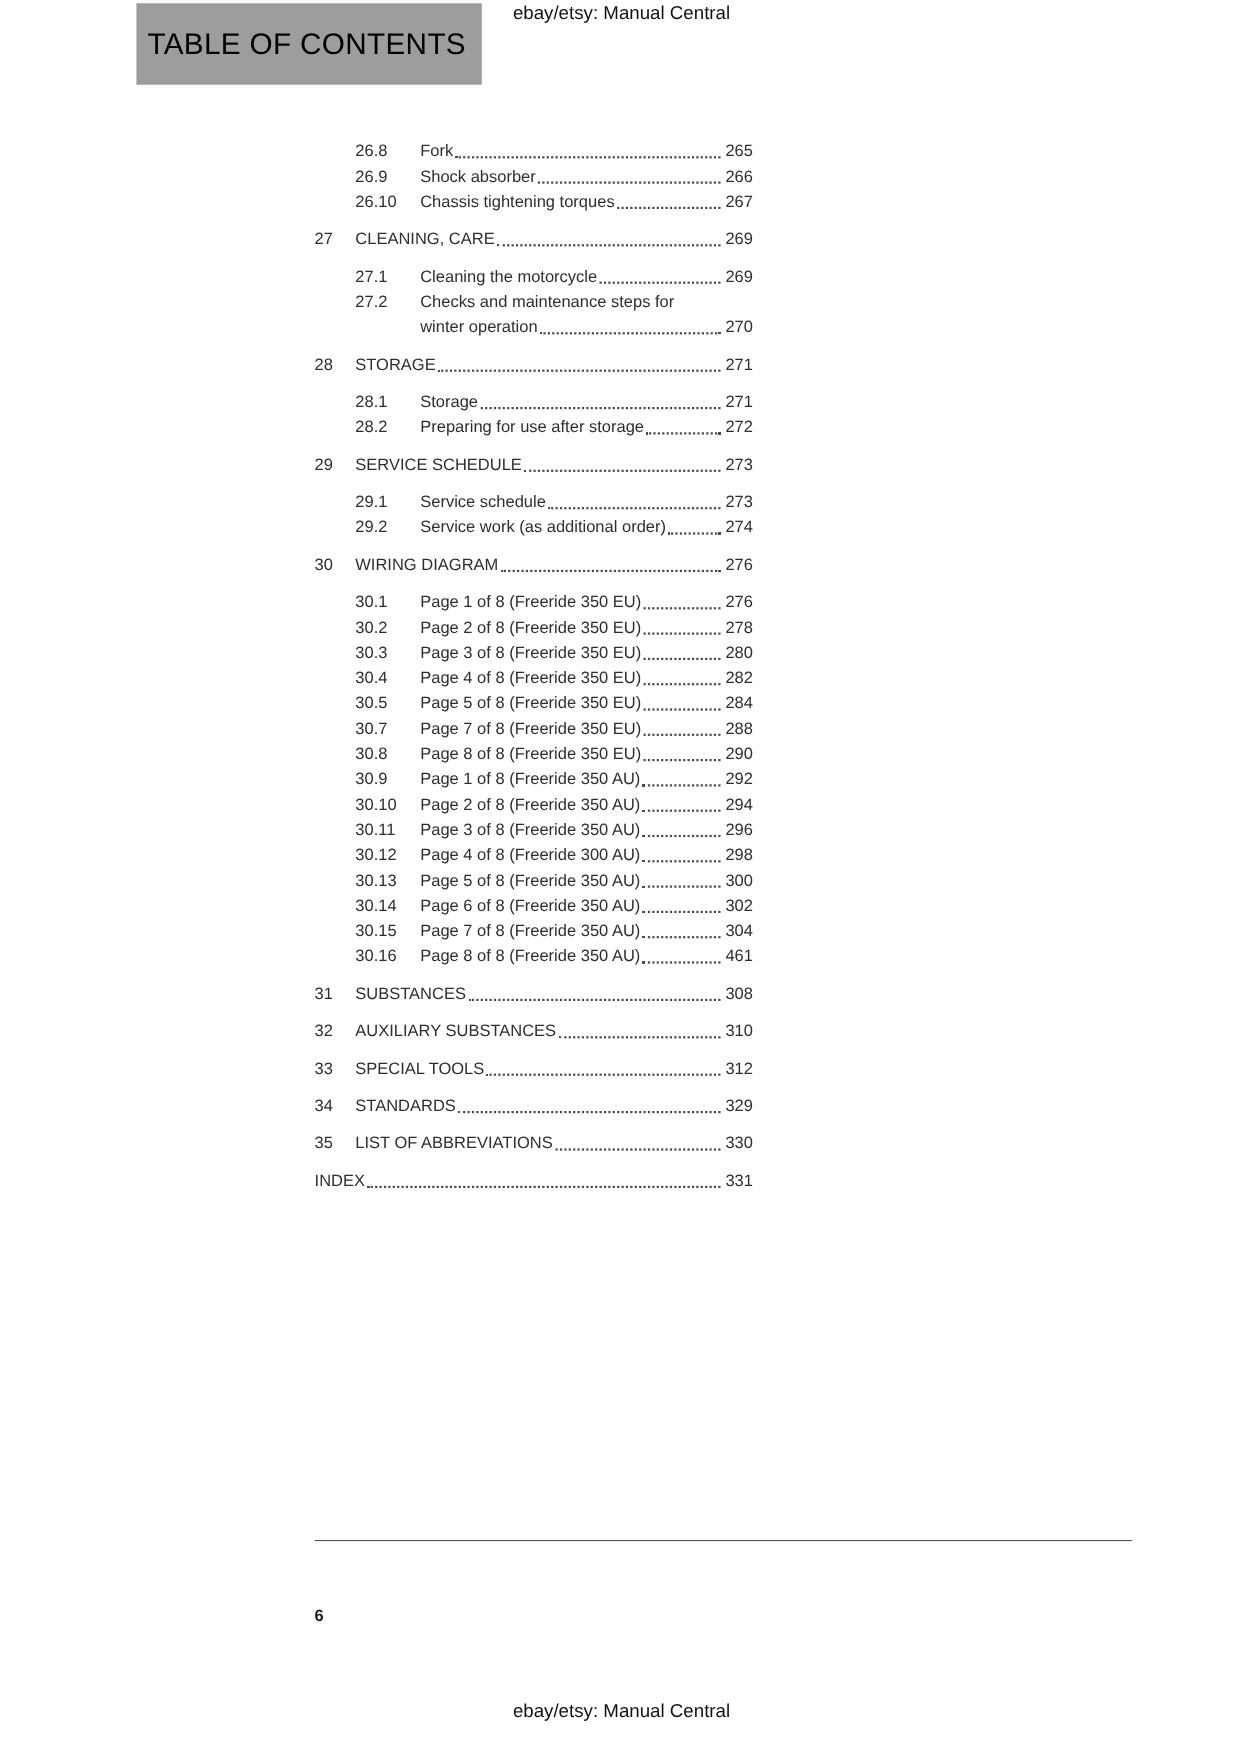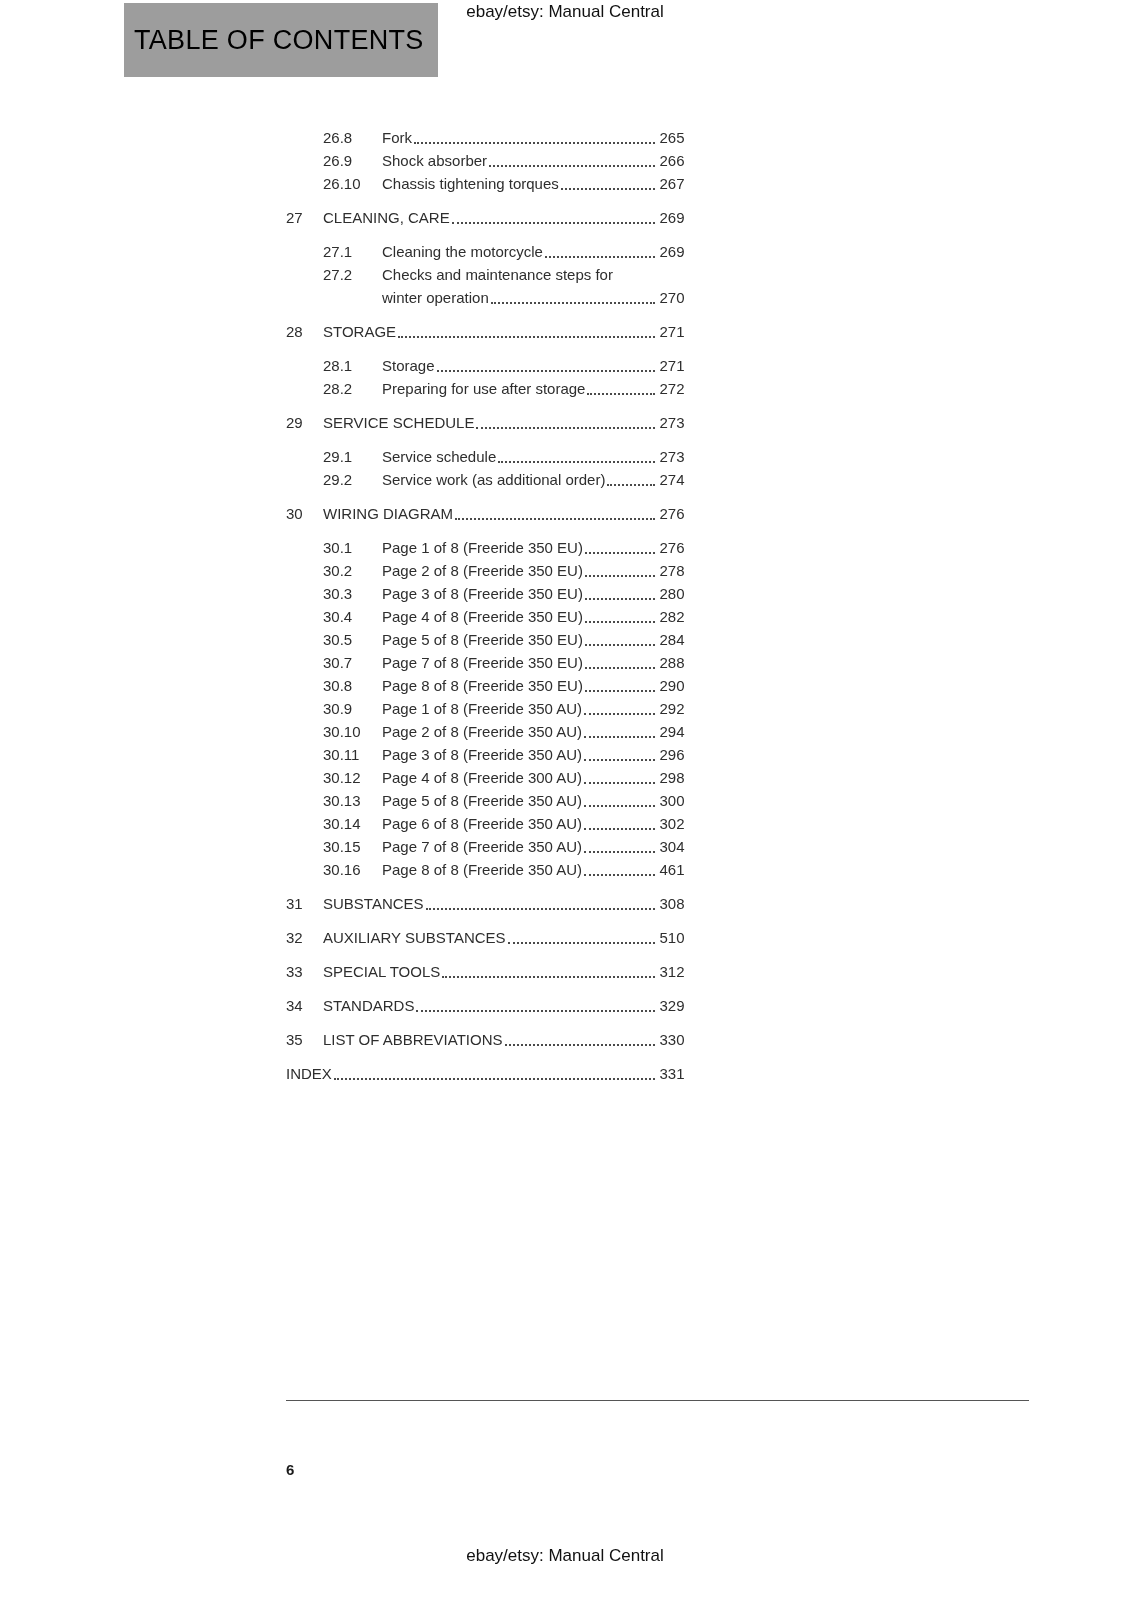--- a/index.html
+++ b/index.html
@@ -390,21 +390,21 @@
             <span class="pg">308</span>
           </div>
         </div>
       </div>
       <div class="toc-row chapter">
         <span class="num">32</span>
         <div class="content">
           <div class="line last">
             <span>AUXILIARY SUBSTANCES</span>
             <span class="leader"></span>
-            <span class="pg">510</span>
+            <span class="pg">310</span>
           </div>
         </div>
       </div>
       <div class="toc-row chapter">
         <span class="num">33</span>
         <div class="content">
           <div class="line last">
             <span>SPECIAL TOOLS</span>
             <span class="leader"></span>
             <span class="pg">312</span>

